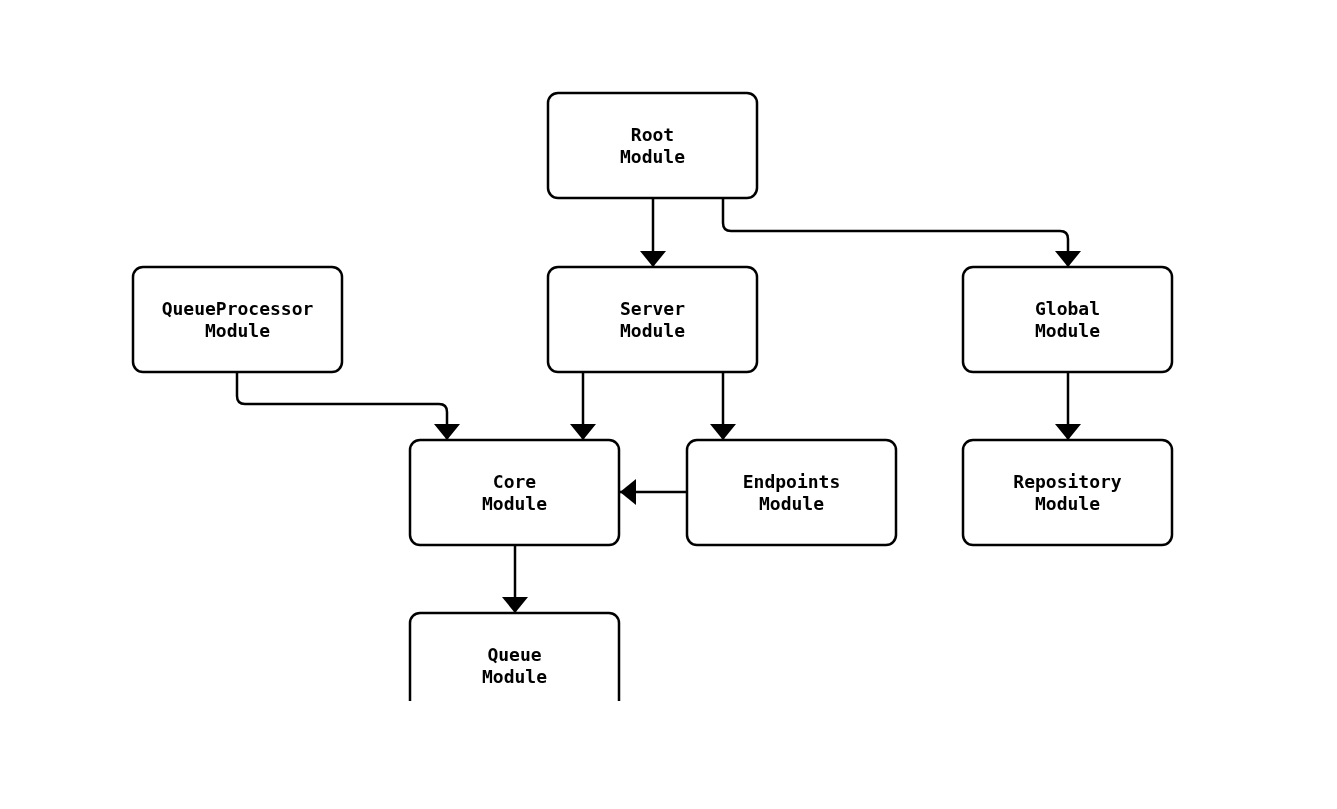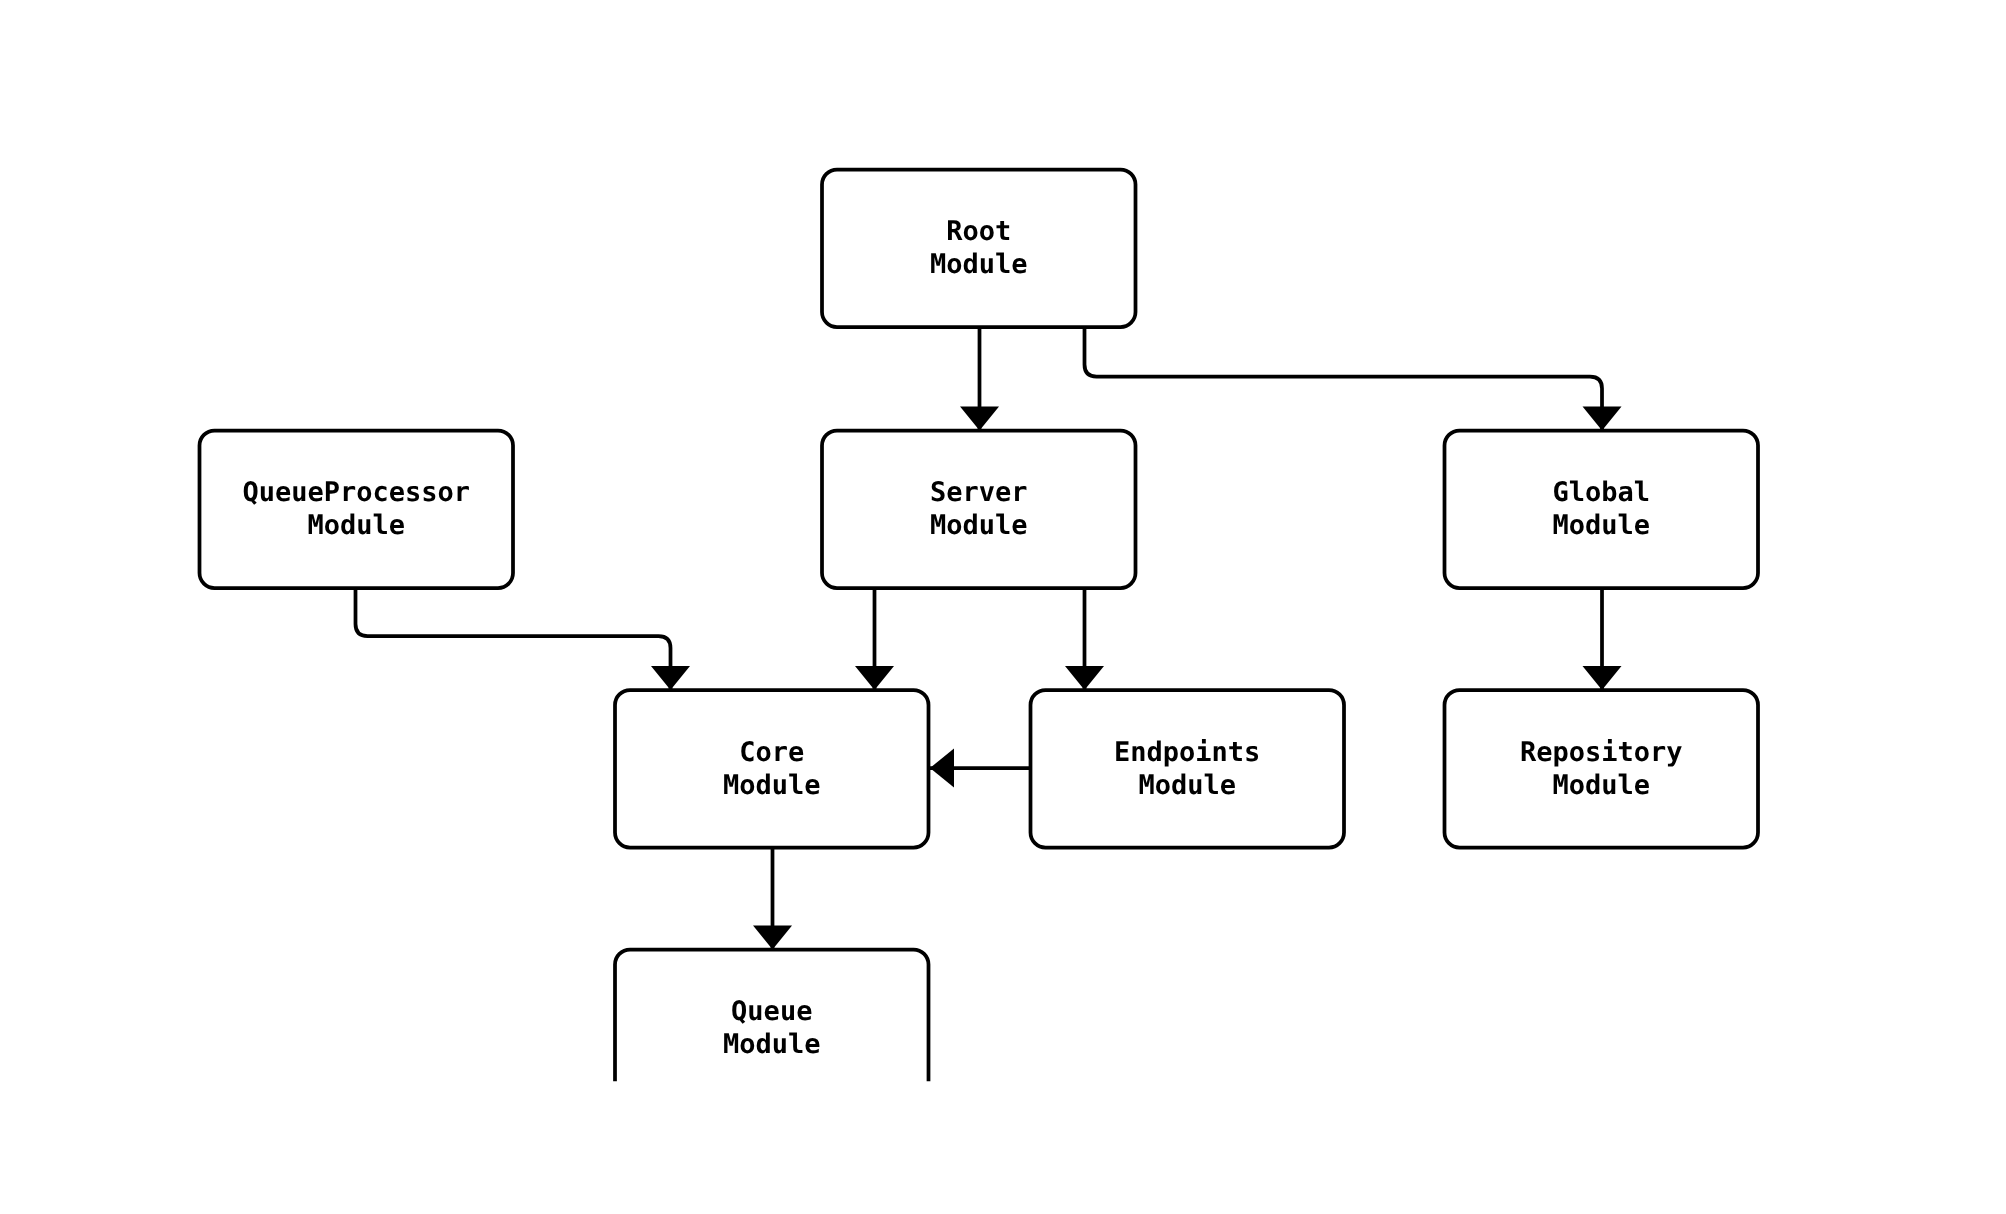--- a/index.html
+++ b/index.html
@@ -7,21 +7,20 @@
     padding: 0;
     background: #ffffff;
   }
   .stage {
     position: relative;
     width: 1337px;
     height: 701px;
     background: #ffffff;
     overflow: hidden;
     font-family: "DejaVu Sans Mono", "Liberation Mono", monospace;
-    margin-top: 20px;
   }
   svg {
     display: block;
   }
   .edge-path {
     fill: none;
     stroke-linecap: butt;
     stroke-linejoin: round;
   }
   .node-box {

